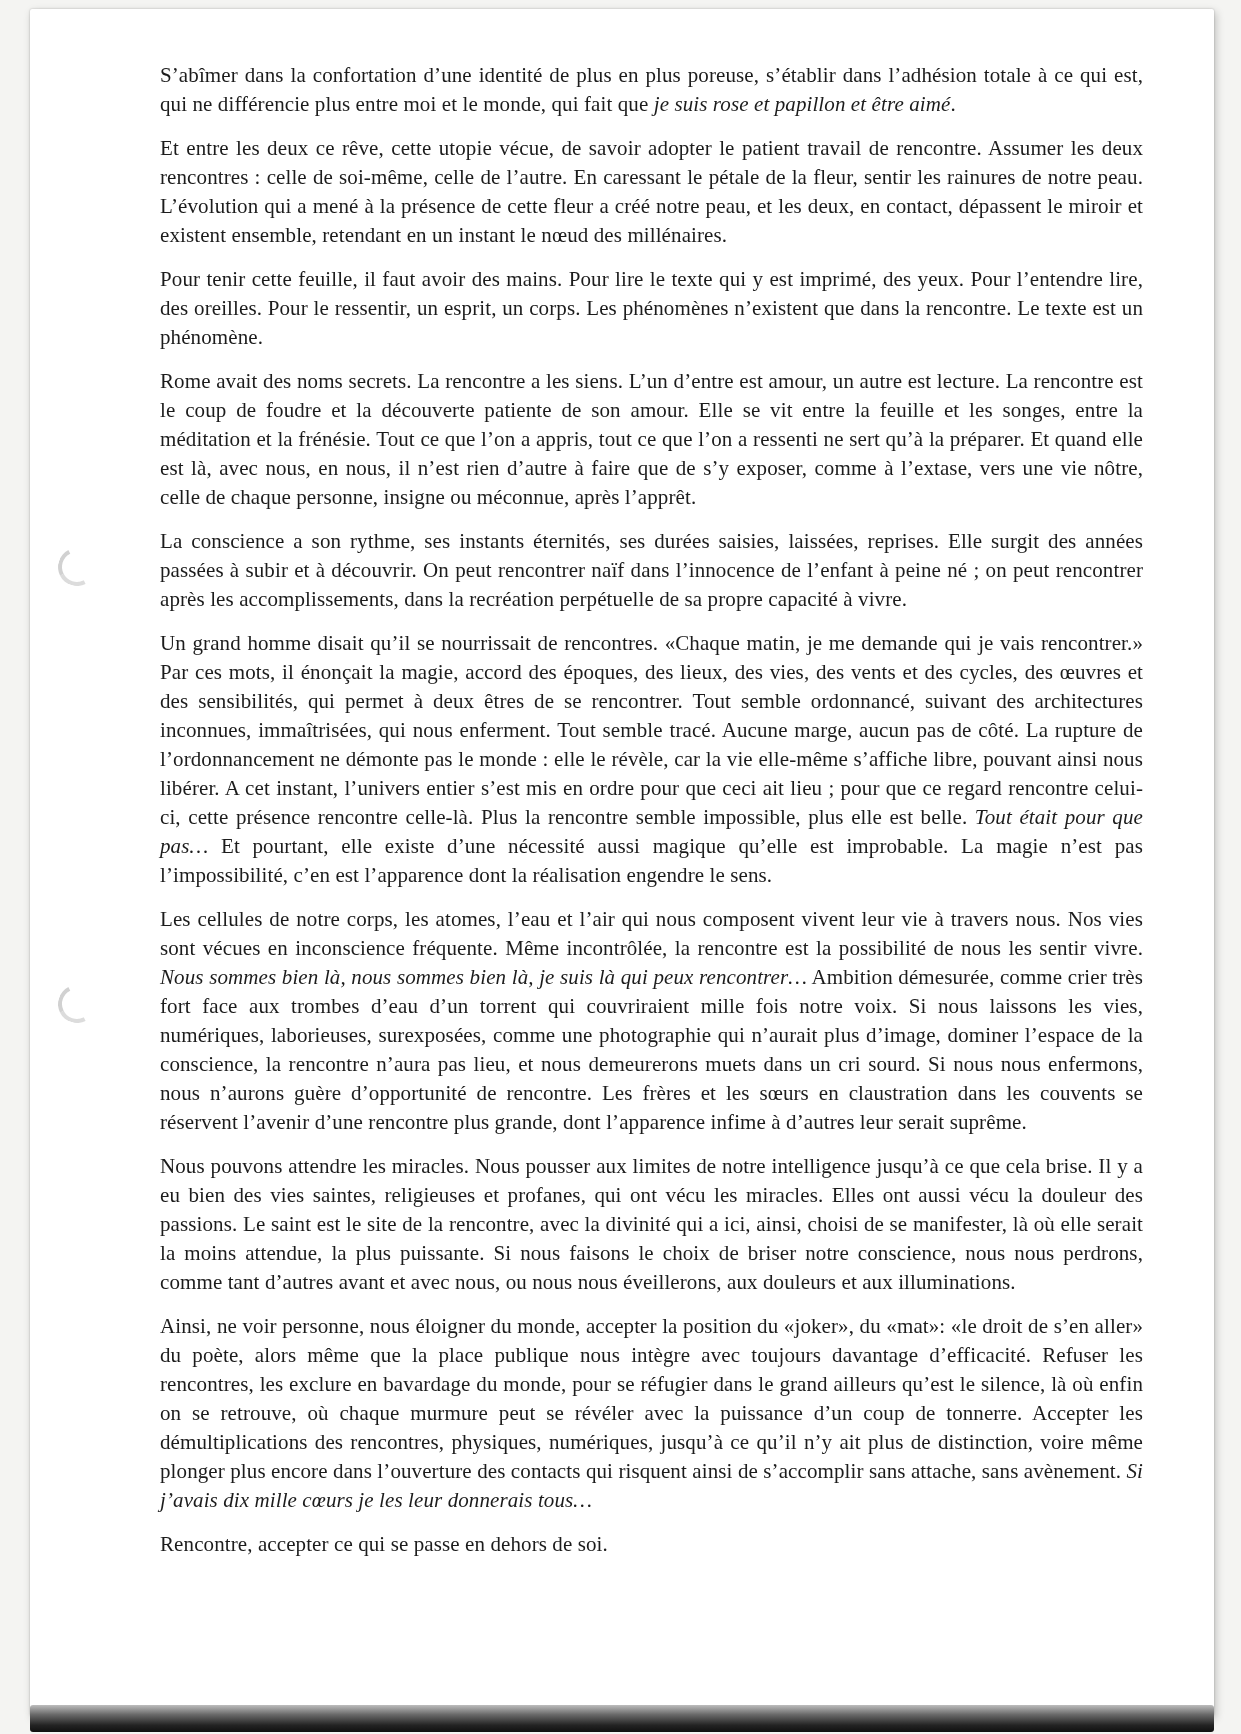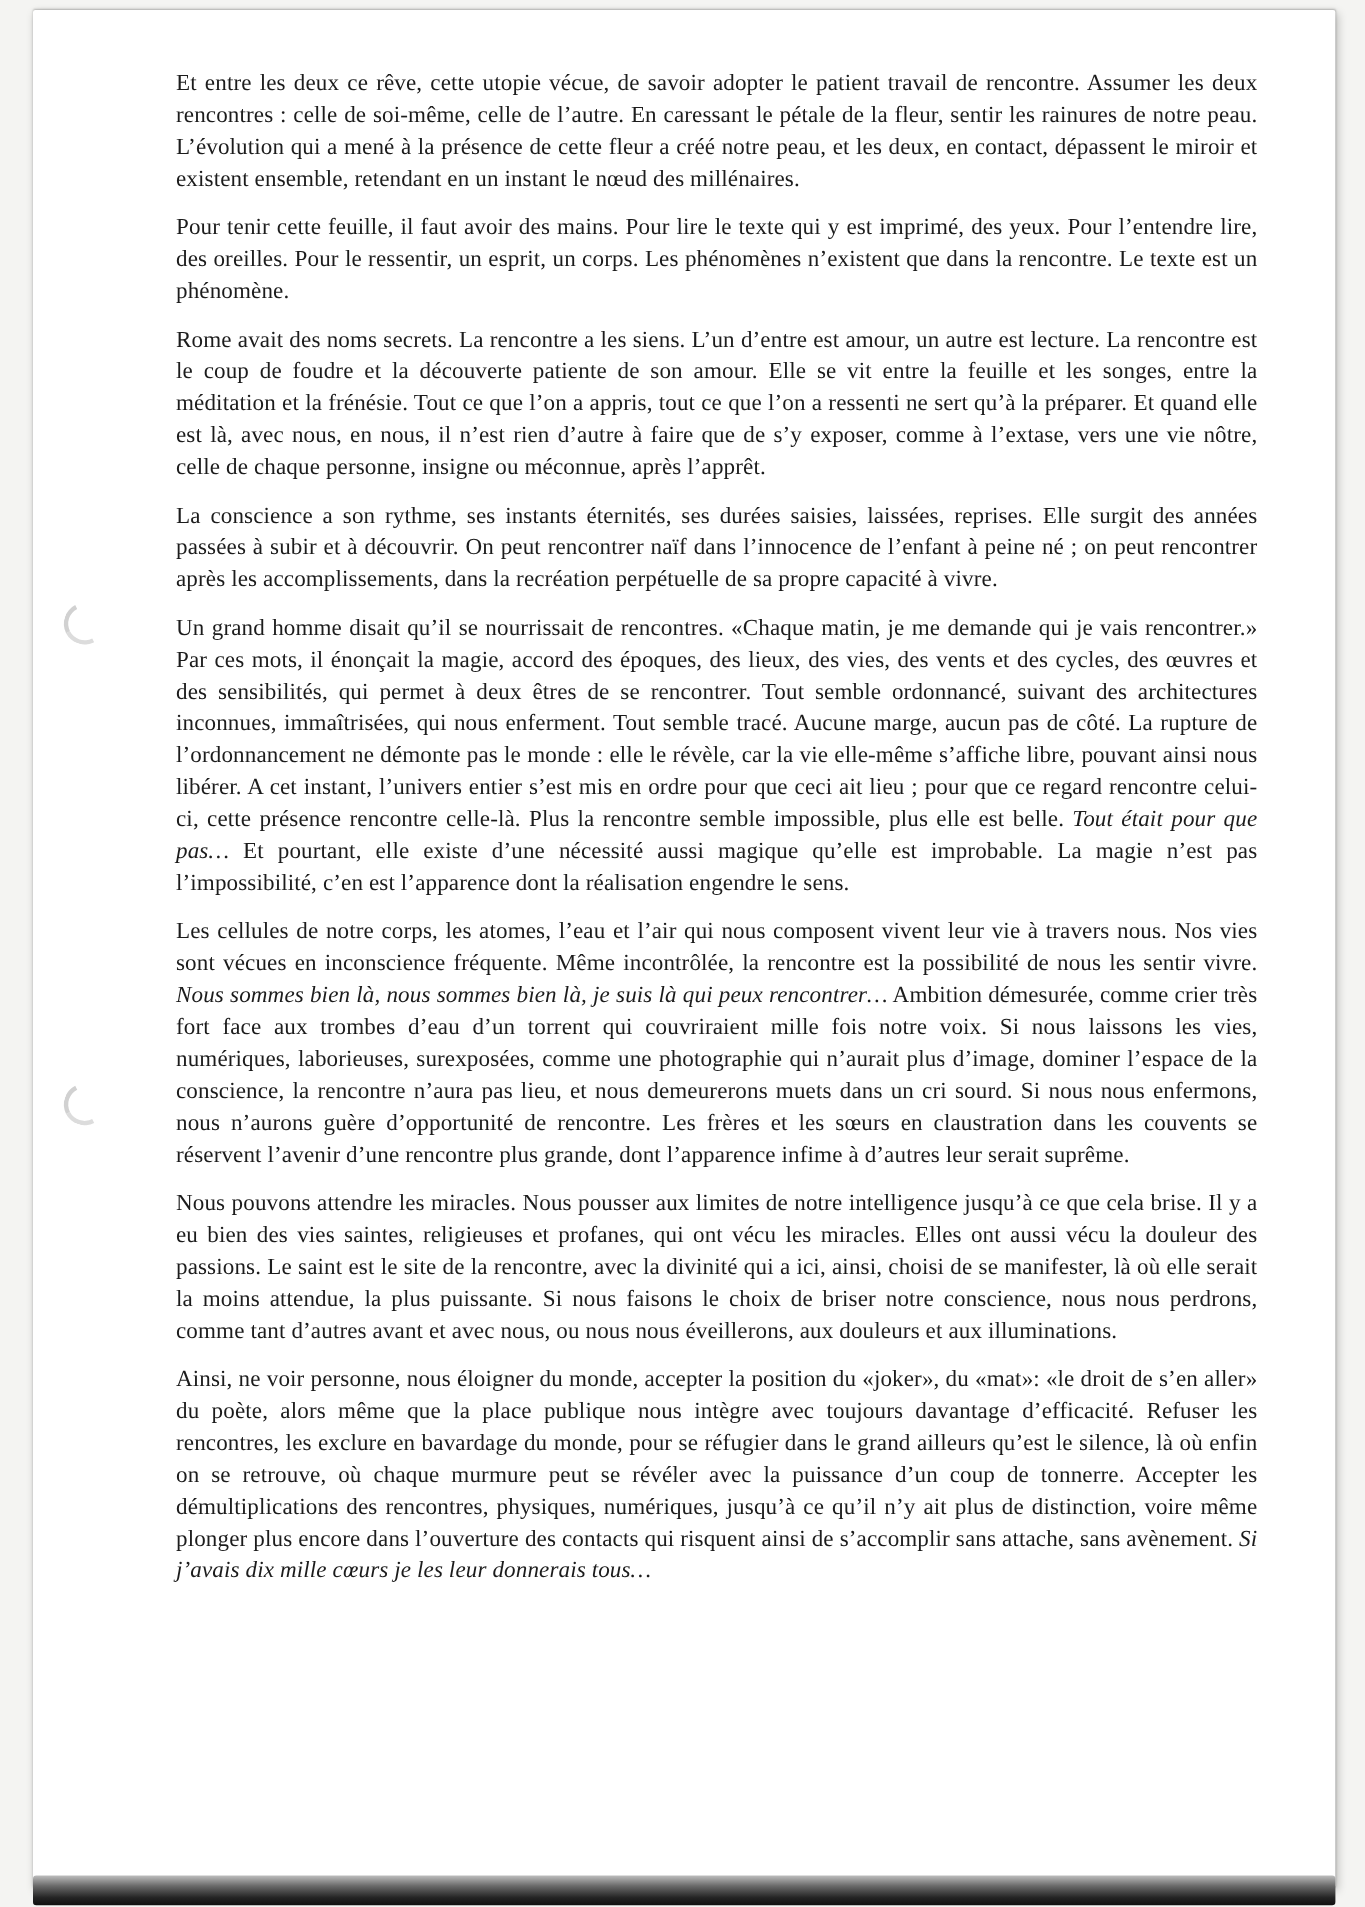--- a/index.html
+++ b/index.html
@@ -65,26 +65,28 @@
     height: 27px;
     border-radius: 3px;
     background: linear-gradient(180deg, #bdbdbd 0%, #6a6a6a 35%, #232323 75%, #101010 100%);
   }
 </style>
 </head>
 <body>
 
 <div class="sheet">
   <div class="text-block">
+    <p class="para"><span>S’abîmer dans la confortation d’une identité de plus en plus poreuse, s’établir dans l’adhésion totale à ce qui est, qui ne différencie plus entre moi et le monde, qui fait que </span><em class="it">je suis rose et papillon et être aimé</em><span>.</span></p>
     <p class="para"><span>Et entre les deux ce rêve, cette utopie vécue, de savoir adopter le patient travail de rencontre. Assumer les deux rencontres : celle de soi-même, celle de l’autre. En caressant le pétale de la fleur, sentir les rainures de notre peau. L’évolution qui a mené à la présence de cette fleur a créé notre peau, et les deux, en contact, dépassent le miroir et existent ensemble, retendant en un instant le nœud des millénaires.</span></p>
     <p class="para"><span>Pour tenir cette feuille, il faut avoir des mains. Pour lire le texte qui y est imprimé, des yeux. Pour l’entendre lire, des oreilles. Pour le ressentir, un esprit, un corps. Les phénomènes n’existent que dans la rencontre. Le texte est un phénomène.</span></p>
     <p class="para"><span>Rome avait des noms secrets. La rencontre a les siens. L’un d’entre est amour, un autre est lecture. La rencontre est le coup de foudre et la découverte patiente de son amour. Elle se vit entre la feuille et les songes, entre la méditation et la frénésie. Tout ce que l’on a appris, tout ce que l’on a ressenti ne sert qu’à la préparer. Et quand elle est là, avec nous, en nous, il n’est rien d’autre à faire que de s’y exposer, comme à l’extase, vers une vie nôtre, celle de chaque personne, insigne ou méconnue, après l’apprêt.</span></p>
     <p class="para"><span>La conscience a son rythme, ses instants éternités, ses durées saisies, laissées, reprises. Elle surgit des années passées à subir et à découvrir. On peut rencontrer naïf dans l’innocence de l’enfant à peine né ; on peut rencontrer après les accomplissements, dans la recréation perpétuelle de sa propre capacité à vivre.</span></p>
     <p class="para"><span>Un grand homme disait qu’il se nourrissait de rencontres. «Chaque matin, je me demande qui je vais rencontrer.» Par ces mots, il énonçait la magie, accord des époques, des lieux, des vies, des vents et des cycles, des œuvres et des sensibilités, qui permet à deux êtres de se rencontrer. Tout semble ordonnancé, suivant des architectures inconnues, immaîtrisées, qui nous enferment. Tout semble tracé. Aucune marge, aucun pas de côté. La rupture de l’ordonnancement ne démonte pas le monde : elle le révèle, car la vie elle-même s’affiche libre, pouvant ainsi nous libérer. A cet instant, l’univers entier s’est mis en ordre pour que ceci ait lieu ; pour que ce regard rencontre celui-ci, cette présence rencontre celle-là. Plus la rencontre semble impossible, plus elle est belle. </span><em class="it">Tout était pour que pas…</em><span> Et pourtant, elle existe d’une nécessité aussi magique qu’elle est improbable. La magie n’est pas l’impossibilité, c’en est l’apparence dont la réalisation engendre le sens.</span></p>
     <p class="para"><span>Les cellules de notre corps, les atomes, l’eau et l’air qui nous composent vivent leur vie à travers nous. Nos vies sont vécues en inconscience fréquente. Même incontrôlée, la rencontre est la possibilité de nous les sentir vivre. </span><em class="it">Nous sommes bien là, nous sommes bien là, je suis là qui peux rencontrer…</em><span> Ambition démesurée, comme crier très fort face aux trombes d’eau d’un torrent qui couvriraient mille fois notre voix. Si nous laissons les vies, numériques, laborieuses, surexposées, comme une photographie qui n’aurait plus d’image, dominer l’espace de la conscience, la rencontre n’aura pas lieu, et nous demeurerons muets dans un cri sourd. Si nous nous enfermons, nous n’aurons guère d’opportunité de rencontre. Les frères et les sœurs en claustration dans les couvents se réservent l’avenir d’une rencontre plus grande, dont l’apparence infime à d’autres leur serait suprême.</span></p>
     <p class="para"><span>Nous pouvons attendre les miracles. Nous pousser aux limites de notre intelligence jusqu’à ce que cela brise. Il y a eu bien des vies saintes, religieuses et profanes, qui ont vécu les miracles. Elles ont aussi vécu la douleur des passions. Le saint est le site de la rencontre, avec la divinité qui a ici, ainsi, choisi de se manifester, là où elle serait la moins attendue, la plus puissante. Si nous faisons le choix de briser notre conscience, nous nous perdrons, comme tant d’autres avant et avec nous, ou nous nous éveillerons, aux douleurs et aux illuminations.</span></p>
     <p class="para"><span>Ainsi, ne voir personne, nous éloigner du monde, accepter la position du «joker», du «mat»: «le droit de s’en aller» du poète, alors même que la place publique nous intègre avec toujours davantage d’efficacité. Refuser les rencontres, les exclure en bavardage du monde, pour se réfugier dans le grand ailleurs qu’est le silence, là où enfin on se retrouve, où chaque murmure peut se révéler avec la puissance d’un coup de tonnerre. Accepter les démultiplications des rencontres, physiques, numériques, jusqu’à ce qu’il n’y ait plus de distinction, voire même plonger plus encore dans l’ouverture des contacts qui risquent ainsi de s’accomplir sans attache, sans avènement. </span><em class="it">Si j’avais dix mille cœurs je les leur donnerais tous…</em></p>
+    <p class="para"><span>Rencontre, accepter ce qui se passe en dehors de soi.</span></p>
   </div>
 </div>
 
 <span class="punch-hole top"></span>
 <span class="punch-hole bottom"></span>
 <div class="scan-edge-bar"></div>
 
 </body></html>

